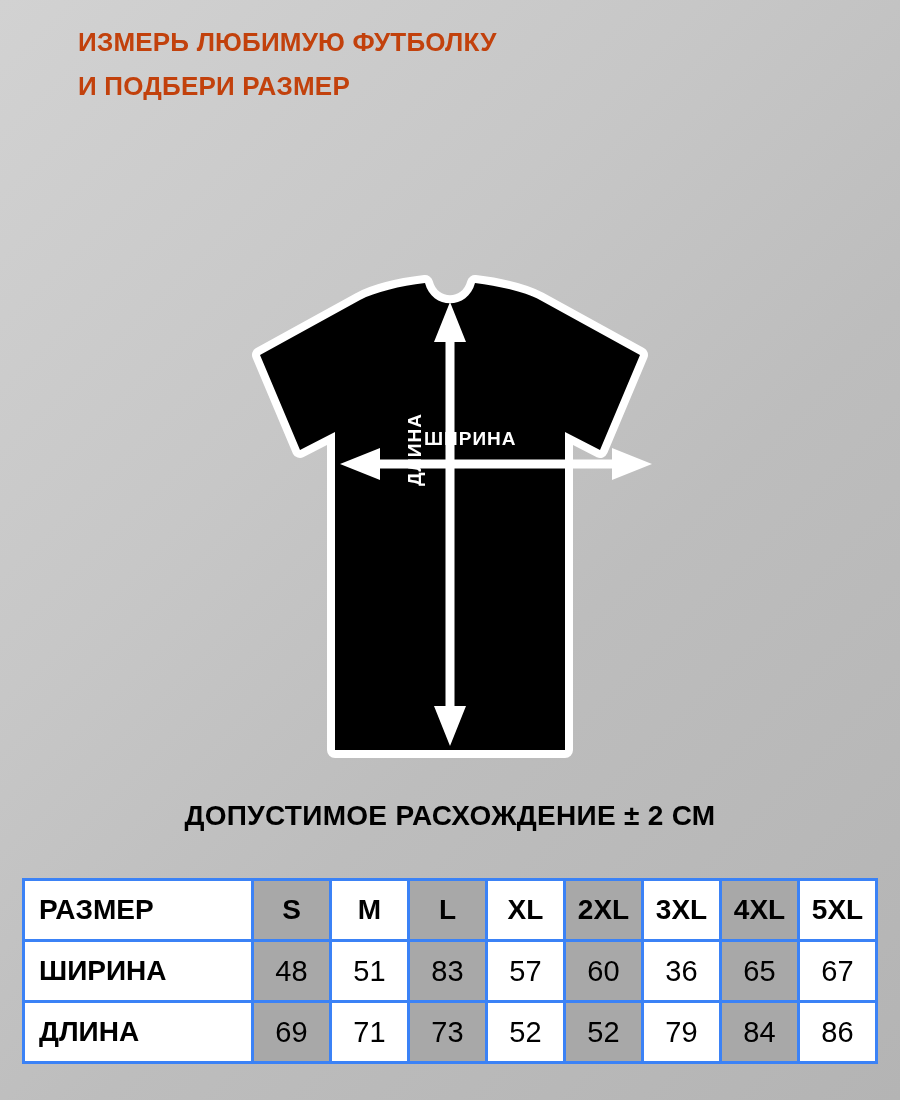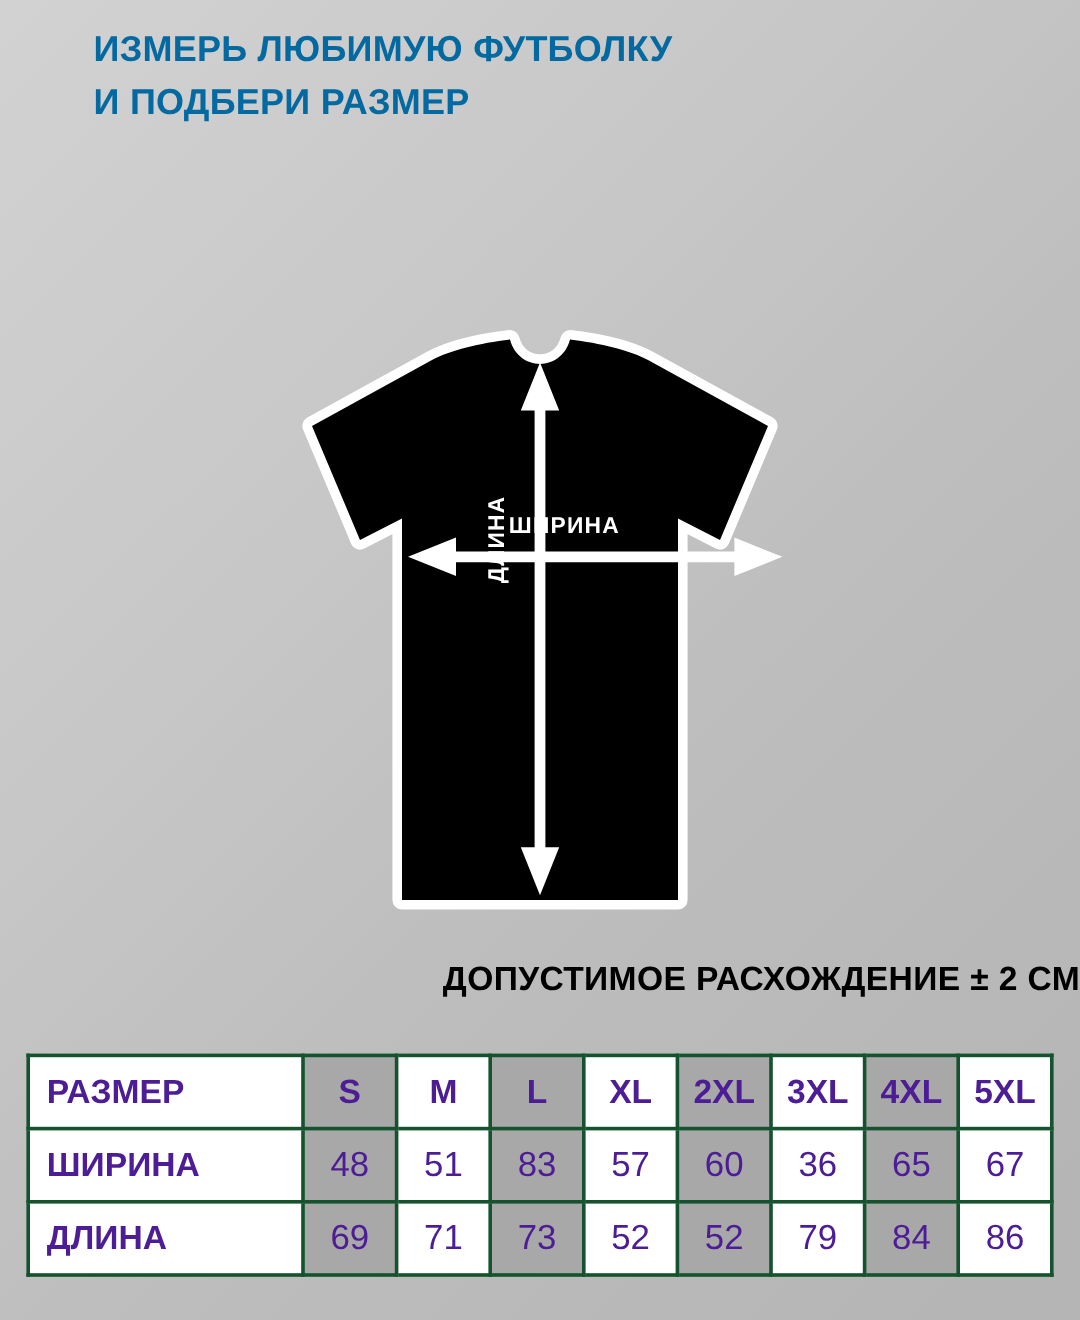--- a/index.html
+++ b/index.html
@@ -14,23 +14,23 @@
     overflow: hidden;
     position: relative;
   }
 
   
   .heading {
     position: absolute;
     left: 78px;
     top: 20px;
     width: 760px;
-    color: #0369a1;
-    font-weight: bold;
-    font-size: 30px;
+    color: #c2410c;
+    font-weight: bold;
+    font-size: 26px;
     line-height: 44px;
     letter-spacing: 0.2px;
   }
   .heading .line { display: block; white-space: pre; }
 
   
   .shirt-area {
     position: absolute;
     left: 0;
     top: 270px;
@@ -57,46 +57,46 @@
     transform-origin: left top;
     white-space: nowrap;
   }
 
   
   .tolerance {
     position: absolute;
     left: 0;
     top: 800px;
     width: 900px;
-    text-align: right;
+    text-align: center;
     font-size: 28px;
     font-weight: bold;
     color: #000;
     letter-spacing: 0.3px;
   }
 
   
   .table-wrap {
     position: absolute;
     left: 22px;
     top: 878px;
     width: 856px;
   }
   table.sizes {
     border-collapse: collapse;
     width: 856px;
     table-layout: fixed;
   }
   table.sizes th, table.sizes td {
-    border: 3px solid #14532d;
+    border: 3px solid #3b82f6;
     height: 58px;
     text-align: center;
     vertical-align: middle;
     font-size: 29px;
-    color: #4c1d95;
+    color: #000000;
     padding: 0;
   }
   table.sizes th.rowhead, table.sizes td.rowhead {
     font-weight: bold;
     font-size: 28px;
     text-align: left;
     padding-left: 14px;
     background: #ffffff;
     width: 212px;
   }

